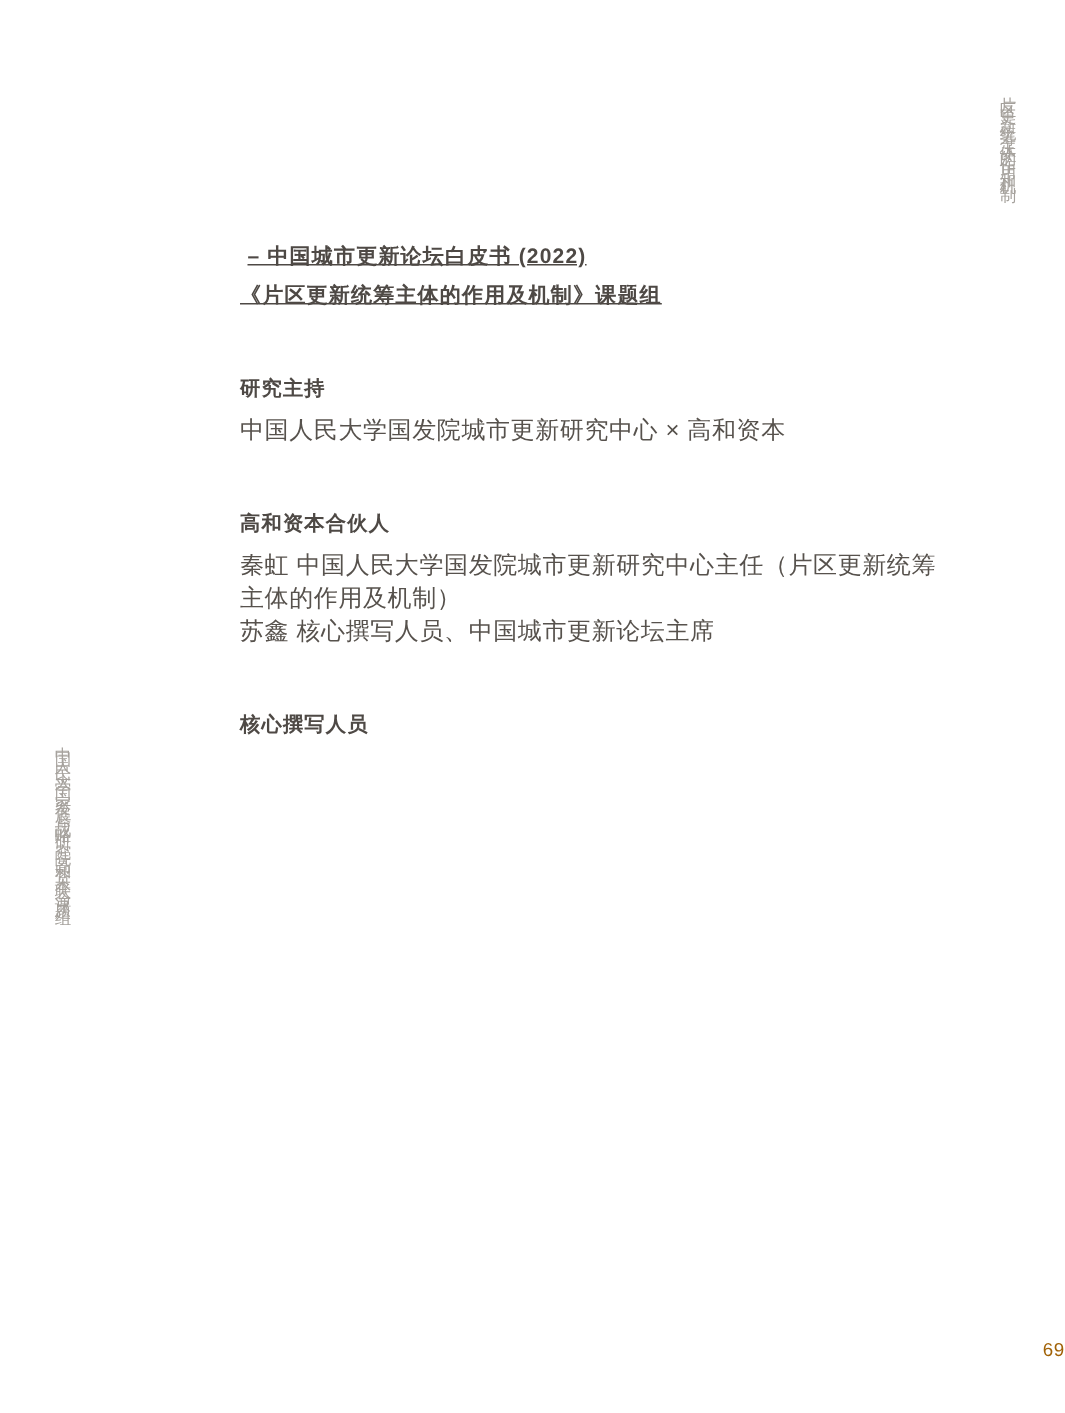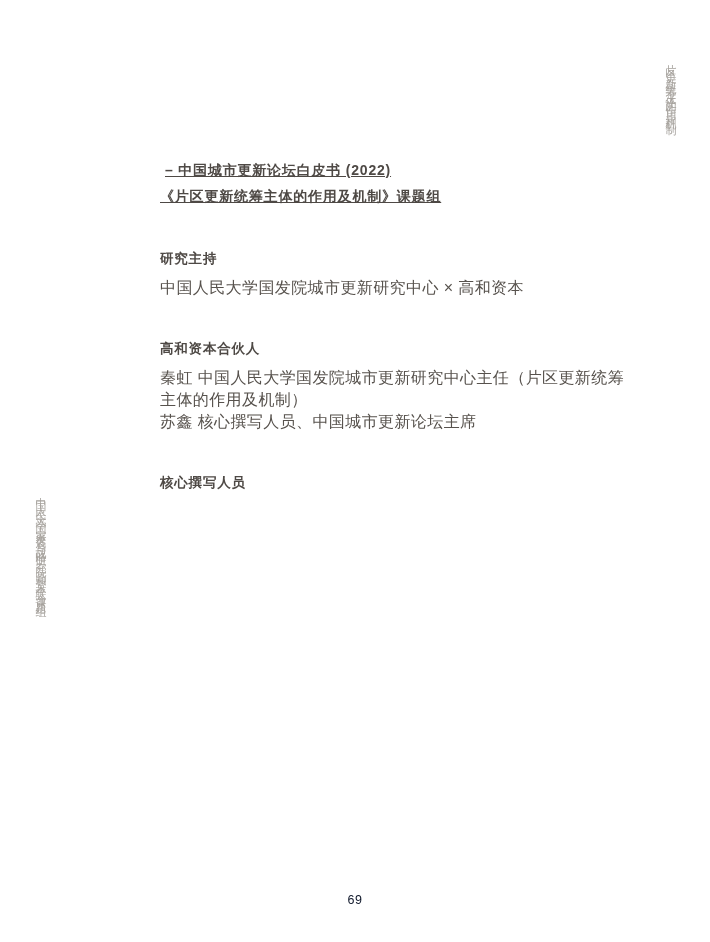--- a/index.html
+++ b/index.html
@@ -72,23 +72,23 @@
   .vertical-label.left {
     left: 33px;
     top: 488px;
   }
   
   .page-number {
     position: absolute;
     left: 0;
     top: 893px;
     width: 100%;
-    text-align: center;
+    text-align: right;
     font-size: 12.5px;
-    color: #0f172a;
+    color: #a16207;
     letter-spacing: 0.5px;
   }
 </style>
 </head>
 <body>
 
 <div class="page">
 
   <div class="vertical-label right">片区更新统筹主体的作用和机制</div>
 

